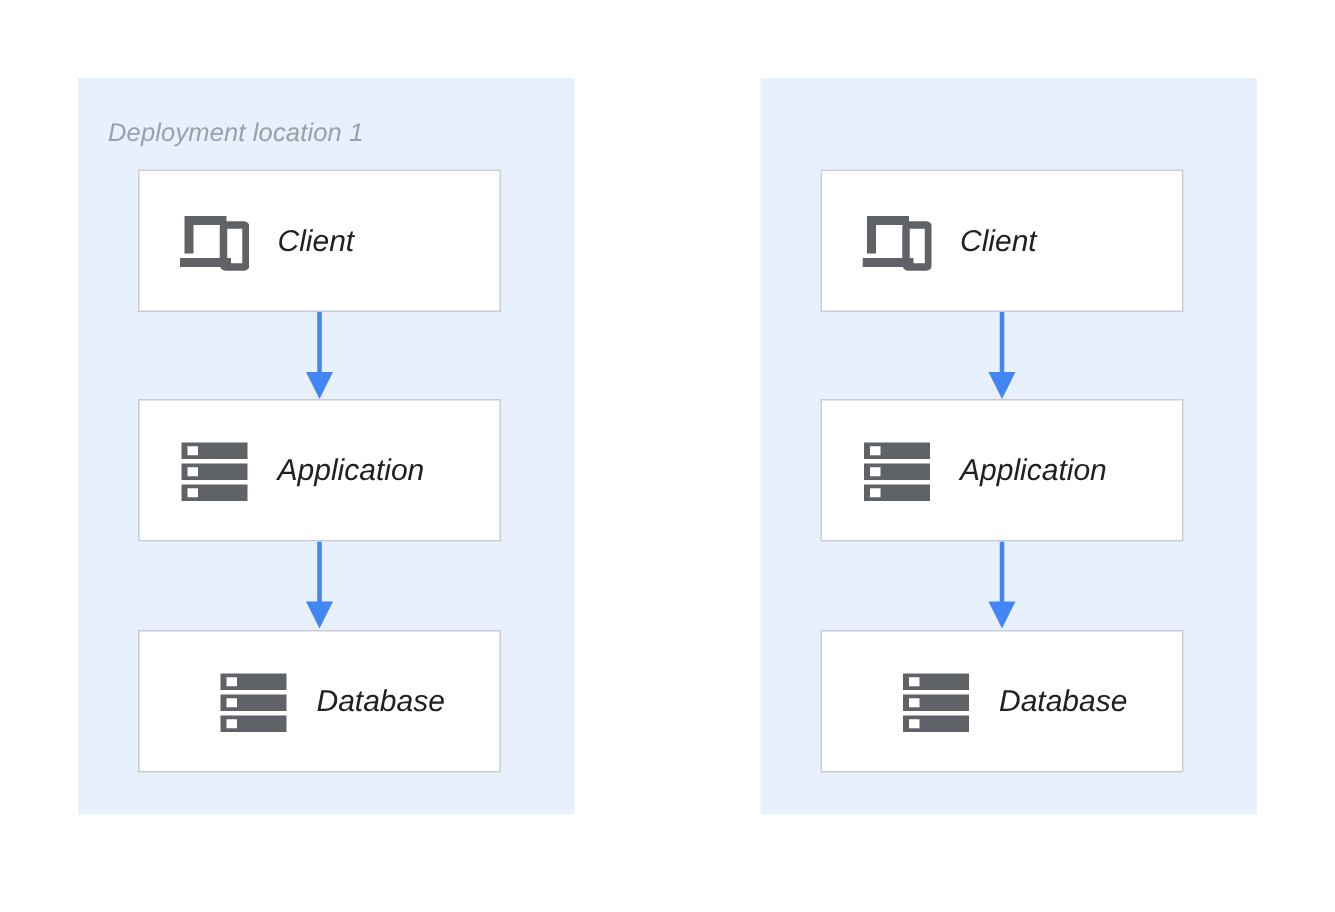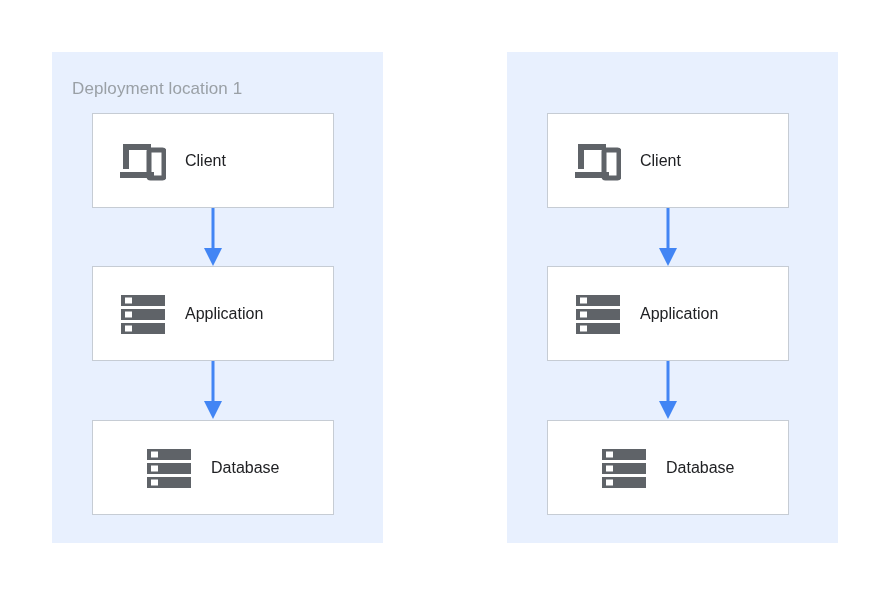--- a/index.html
+++ b/index.html
@@ -22,20 +22,21 @@
   }
 
   
   .panel {
     position: absolute;
     top: 52px;
     width: 331px;
     height: 491px;
     background: #e8f0fe;
     box-sizing: border-box;
+    font-style: italic;
   }
   .panel-1 { left: 52px; }
   .panel-2 { left: 507px; }
 
   .panel-title {
     position: absolute;
     top: 26px;
     left: 20px;
     font-size: 17px;
     line-height: 22px;
@@ -66,21 +67,21 @@
   .node-icon {
     width: 56px;
     height: 56px;
     flex: 0 0 56px;
     display: flex;
     align-items: center;
     justify-content: center;
   }
 
   .node-label {
-    font-size: 16px;
+    font-size: 20px;
     line-height: 24px;
     color: #202124;
     margin-left: 14px;
     white-space: nowrap;
   }
 
   
   .arrow {
     position: absolute;
     left: 150px;           

